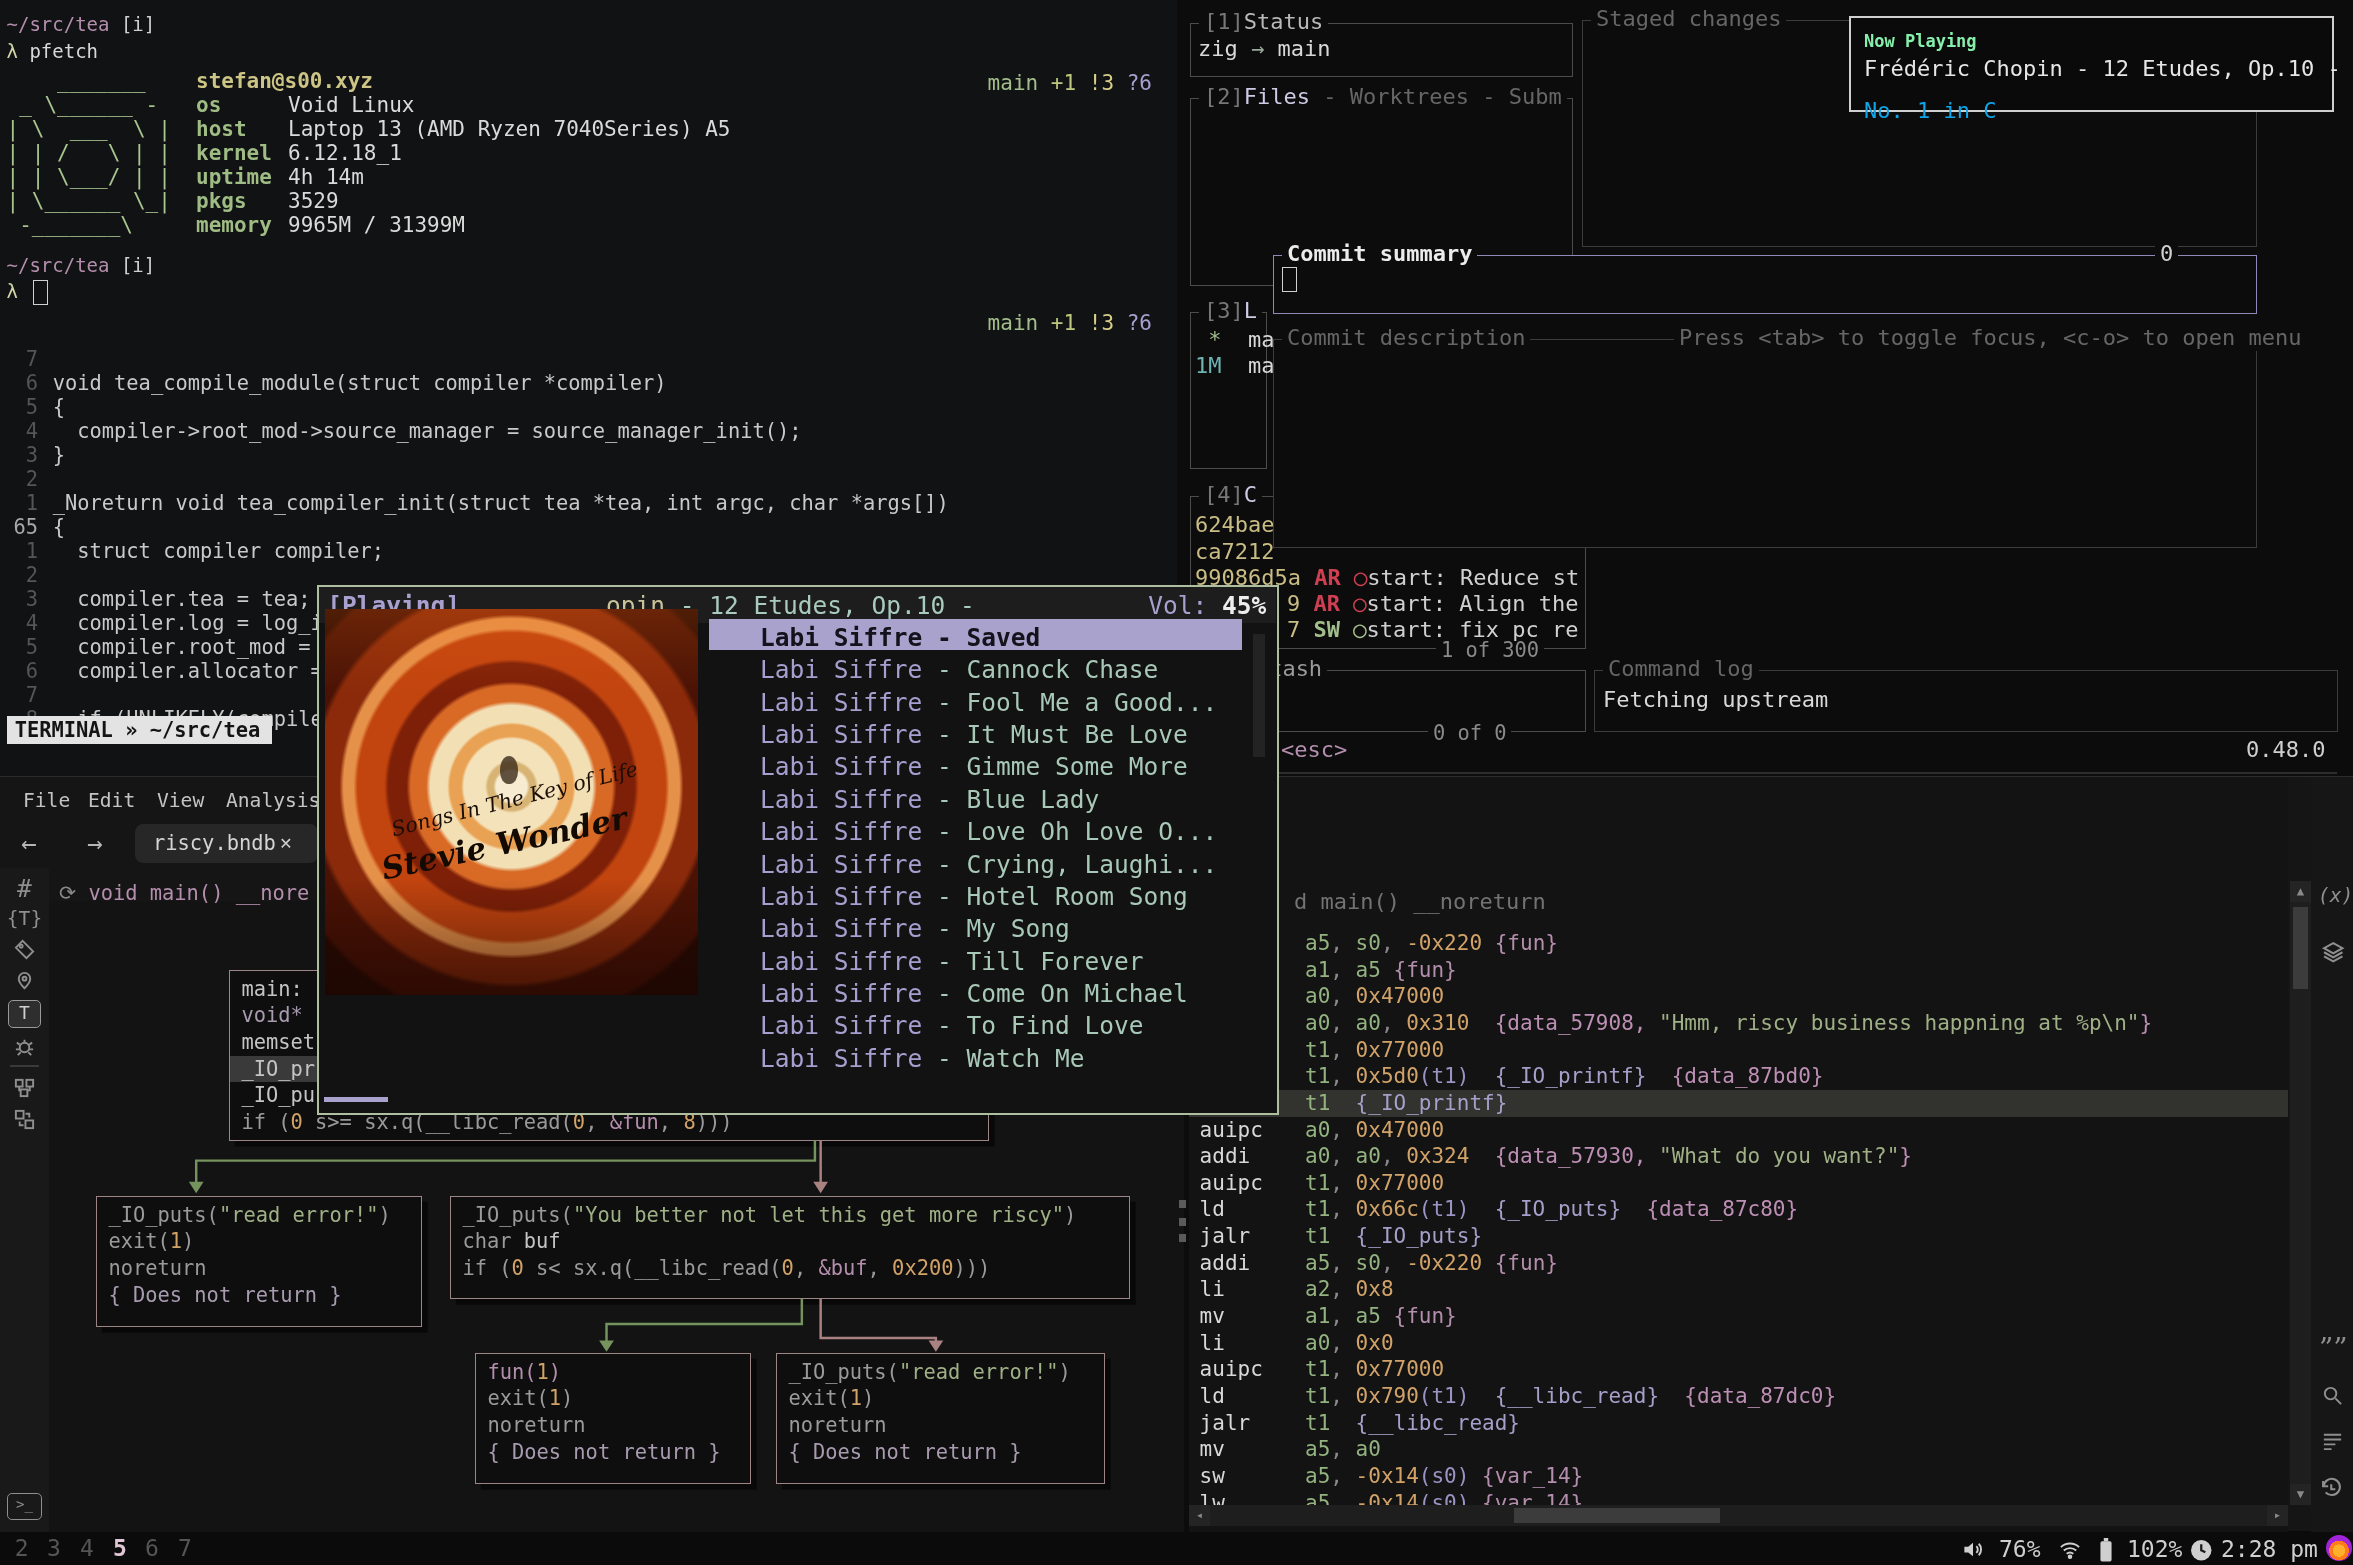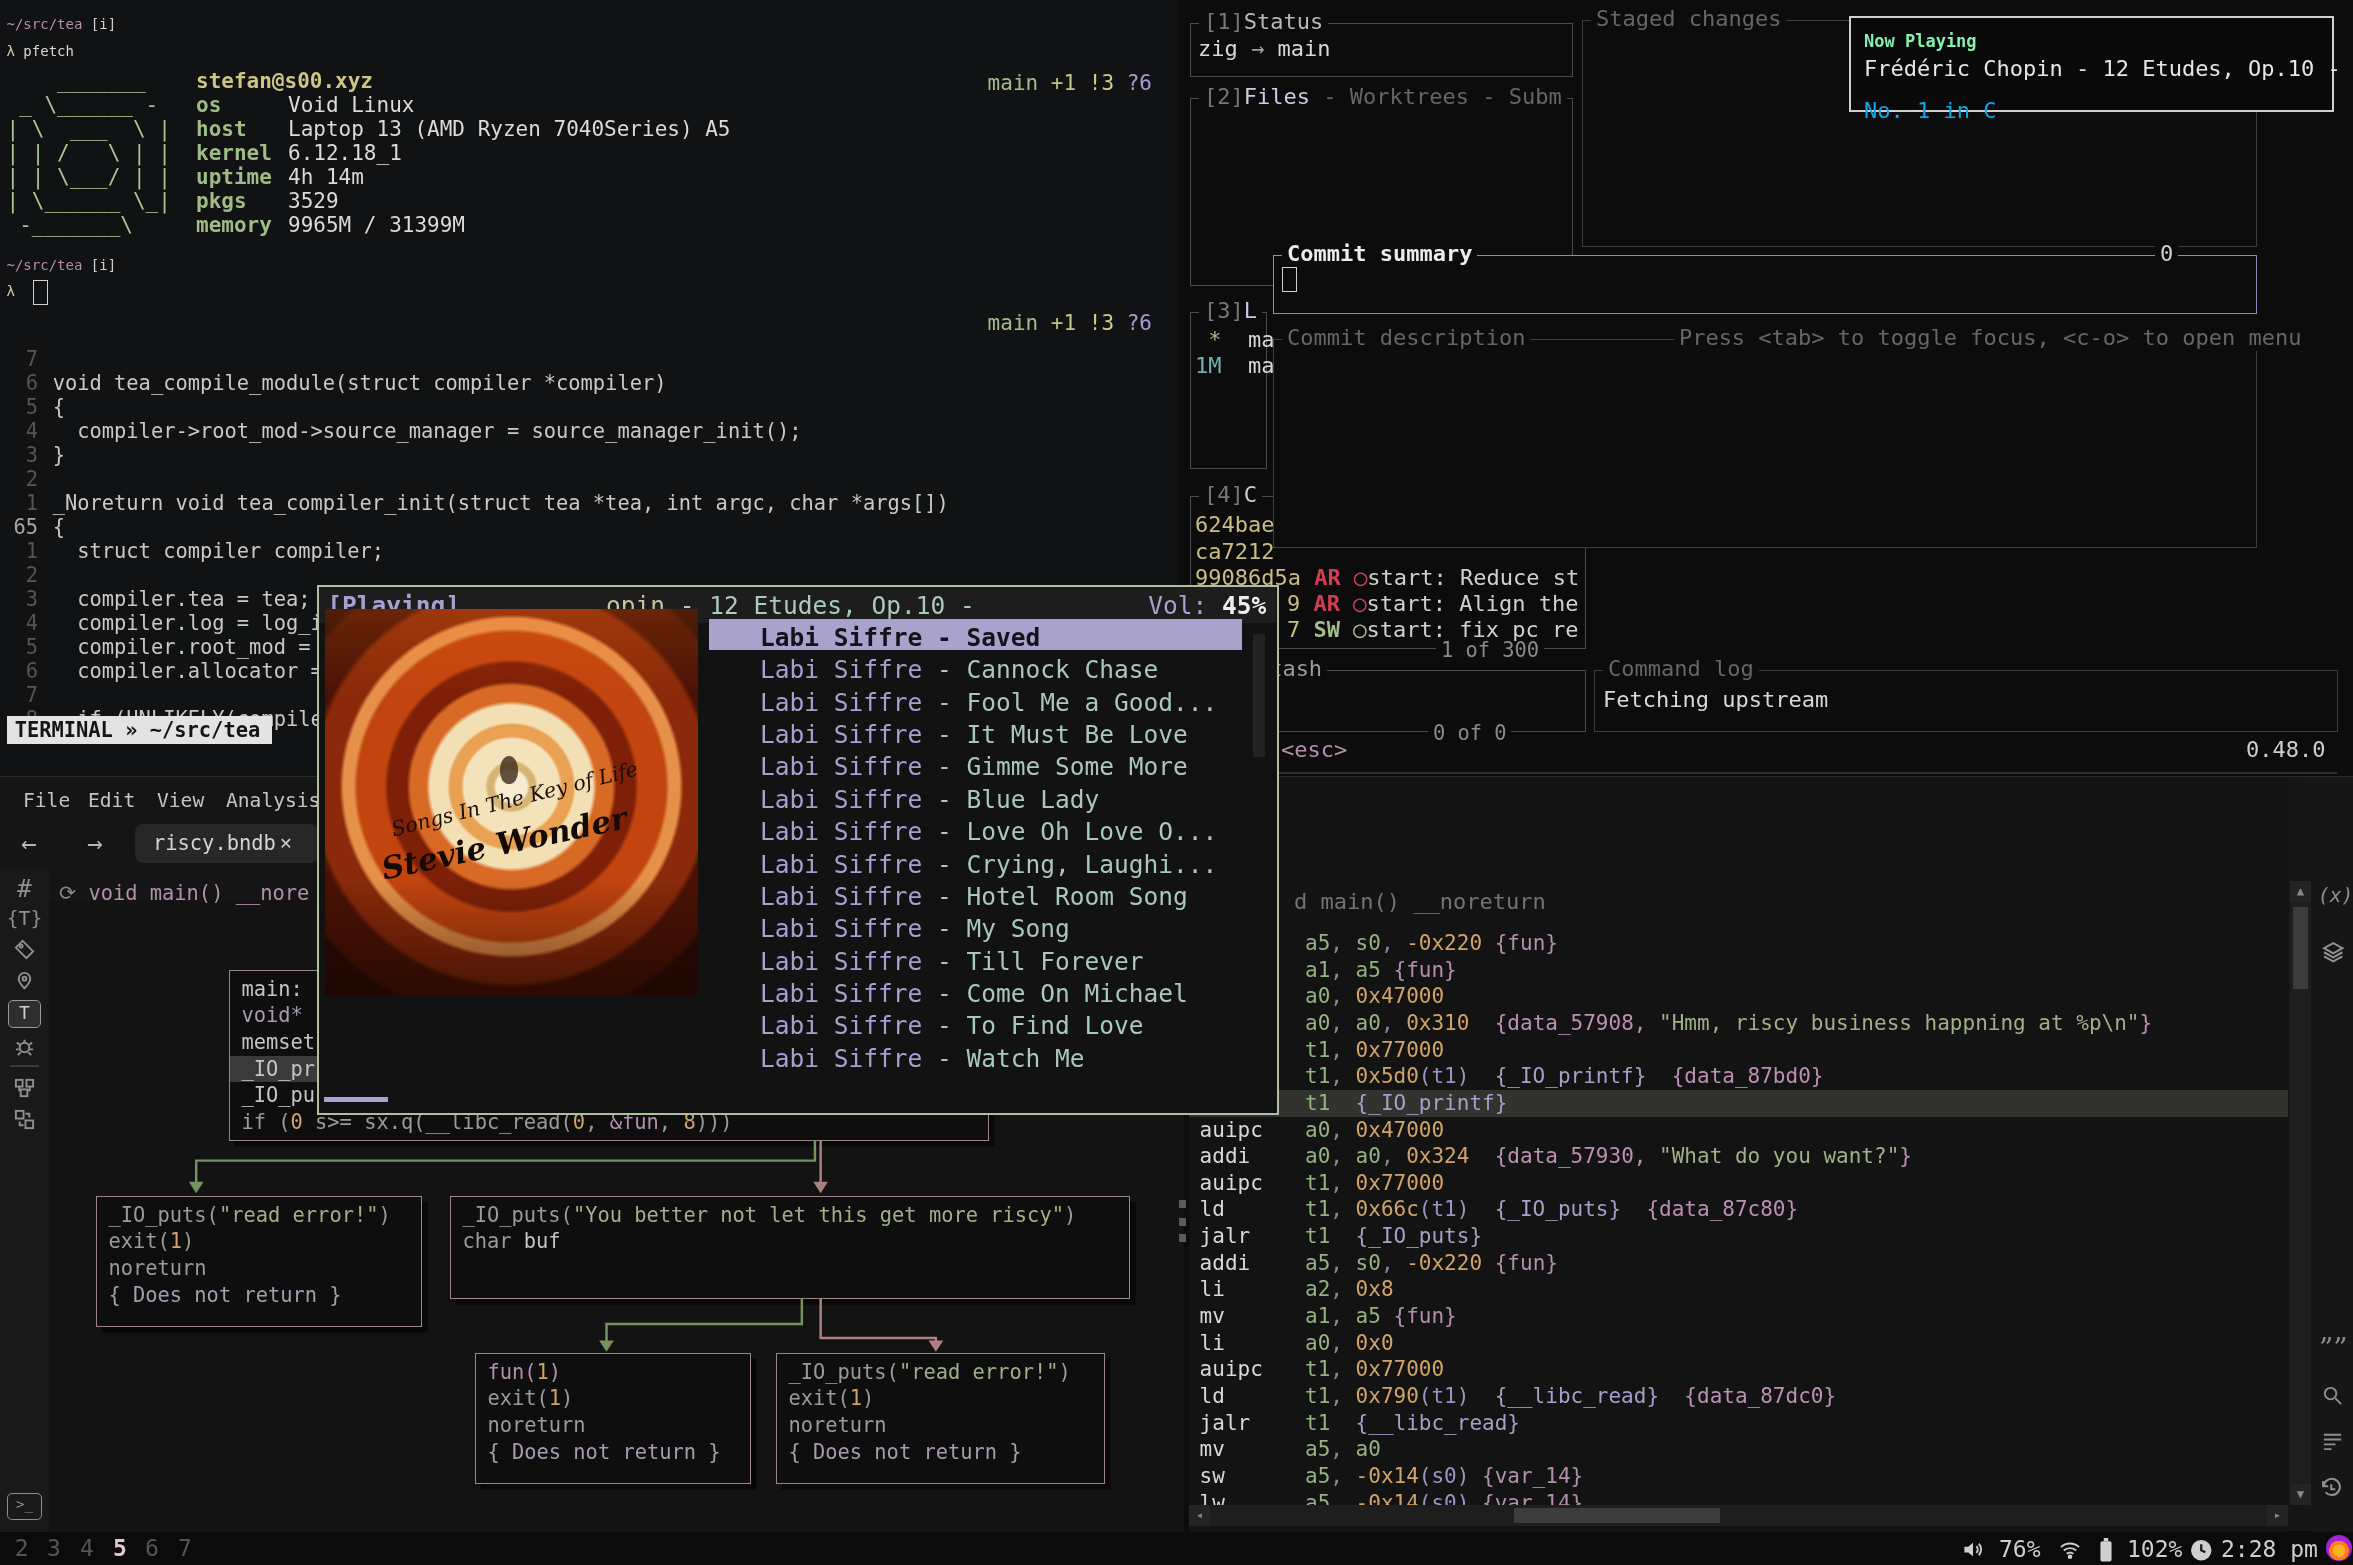--- a/index.html
+++ b/index.html
@@ -8,21 +8,21 @@
   .abs{position:absolute;}
   pre{margin:0;font-family:"DejaVu Sans Mono",monospace;}
   
   .c-r{color:#93b380}.c-n{color:#d2a368}.c-p{color:#8a8a8a}.c-a{color:#a79ec9}
   .c-d{color:#bd8fb5}.c-s{color:#9fb086}.c-v{color:#b48ead}
   .c-g2{color:#9a9a9a}.c-w2{color:#c4c4c4}.c-v2{color:#a89bb0}.c-pr{color:#9a94c4}
   .c-green{color:#a3be8c}.c-ygreen{color:#c0c77e}.c-yellow{color:#d9cd8a}.c-lav{color:#a89fd0}
   .c-red{color:#cf3f52}.c-teal{color:#6fb3b3}
   
   #term-bg{left:0;top:0;width:1177px;height:776px;background:#111213;}
-  .tline{position:absolute;font-size:14px;line-height:26px;color:#d8d8d8;white-space:pre;}
+  .tline{position:absolute;font-size:19px;line-height:26px;color:#d8d8d8;white-space:pre;}
   .ppath{color:#b48ead}.pbadge{color:#cfcfcf}
   .lam{color:#d2d5a8}
   .gitstat{position:absolute;font-size:21px;line-height:26px;white-space:pre;text-align:right;margin-top:32px;}
   #pfetch-logo{color:#a8c590;font-size:21px;line-height:24px;}
   .pf-row{height:24px;font-size:21px;white-space:pre;}
   .pf-user{color:#cdc585;font-weight:bold;}
   .pf-k{color:#9fbc85;font-weight:bold;display:inline-block;width:92px;}
   .pf-v{color:#dadada;}
   .code-line{height:24px;font-size:20.4px;white-space:pre;}
   .ln{display:inline-block;width:38px;text-align:right;padding-right:14.7px;color:#555;}
@@ -297,20 +297,21 @@
       </div>
       <div class="gnode abs" style="left: 96px; top: 1196px; width: 326px; min-height: 131px;">
         <div class="nline"><span class="c-g2">_IO_puts(</span><span class="c-s">"read error!"</span><span class="c-g2">)</span></div>
         <div class="nline"><span class="c-g2">exit(</span><span class="c-n">1</span><span class="c-g2">)</span></div>
         <div class="nline"><span class="c-g2">noreturn</span></div>
         <div class="nline"><span class="c-v2">{ Does not return }</span></div>
       </div>
       <div class="gnode abs" style="left: 450px; top: 1196px; width: 680px; min-height: 103px;">
         <div class="nline"><span class="c-g2">_IO_puts(</span><span class="c-s">"You better not let this get more riscy"</span><span class="c-g2">)</span></div>
         <div class="nline"><span class="c-g2">char </span><span class="c-w2">buf</span></div>
+        <div class="nline"><span class="c-g2">if (</span><span class="c-n">0</span><span class="c-g2"> s&lt; sx.q(__libc_read(</span><span class="c-n">0</span><span class="c-g2">, </span><span class="c-v">&amp;buf</span><span class="c-g2">, </span><span class="c-n">0x200</span><span class="c-g2">)))</span></div>
       </div>
       <div class="gnode abs" style="left: 475px; top: 1353px; width: 276px; min-height: 131px;">
         <div class="nline"><span class="c-v">fun(</span><span class="c-n">1</span><span class="c-v">)</span></div>
         <div class="nline"><span class="c-g2">exit(</span><span class="c-n">1</span><span class="c-g2">)</span></div>
         <div class="nline"><span class="c-g2">noreturn</span></div>
         <div class="nline"><span class="c-v2">{ Does not return }</span></div>
       </div>
       <div class="gnode abs" style="left: 776px; top: 1353px; width: 329px; min-height: 131px;">
         <div class="nline"><span class="c-g2">_IO_puts(</span><span class="c-s">"read error!"</span><span class="c-g2">)</span></div>
         <div class="nline"><span class="c-g2">exit(</span><span class="c-n">1</span><span class="c-g2">)</span></div>

